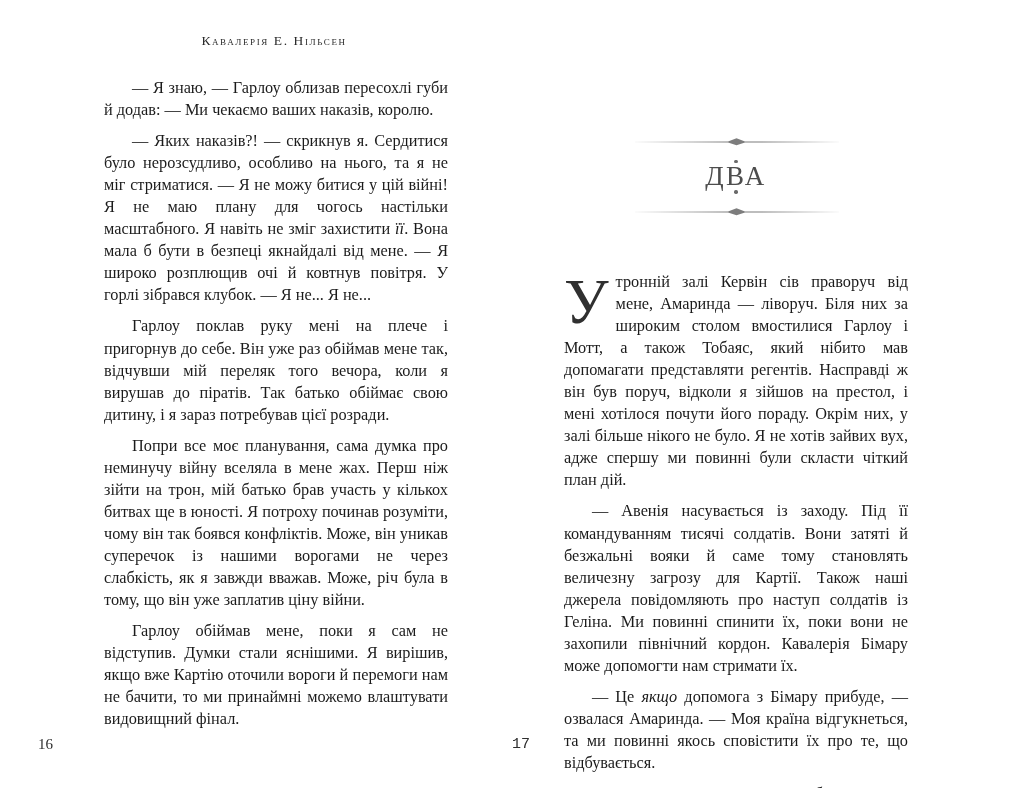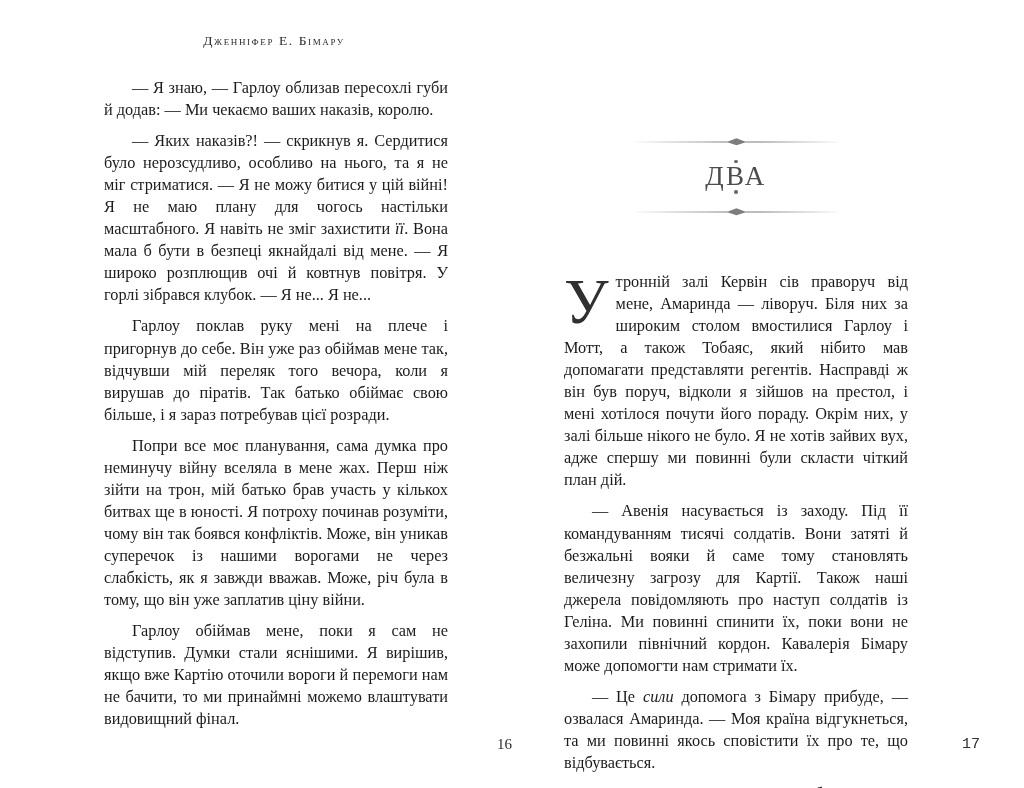--- a/index.html
+++ b/index.html
@@ -128,40 +128,40 @@
     font-family: "Liberation Serif", "DejaVu Serif", serif;
     line-height: 1;
   }
 
   
   .folio {
     position: absolute;
     bottom: 35px;
     left: 0;
     right: 0;
-    text-align: right;
+    text-align: left;
     font-size: 15px;
     color: #2e2e2e;
   }
   .page-left .folio { padding-left: 38px; }
   .page-right .folio { padding-right: 44px; font-family: Liberation Mono, monospace; }
 </style>
 </head>
 <body>
 
 <div class="spread">
 
   <div class="page page-left">
 
-    <div class="running-header">Дженніфер Е. Бімару</div>
+    <div class="running-header">Кавалерія Е. Нільсен</div>
 
     <div class="textblock">
       <p>— Я знаю, — Гарлоу облизав пересохлі губи й додав: — Ми чекаємо ваших наказів, королю.</p>
       <p>— Яких наказів?! — скрикнув я. Сердитися було нерозсудливо, особливо на нього, та я не міг стриматися. — Я не можу битися у цій війні! Я не маю плану для чогось настільки масштабного. Я навіть не зміг захистити <em>її</em>. Вона мала б бути в безпеці якнайдалі від мене. — Я широко розплющив очі й ковтнув повітря. У горлі зібрався клубок. — Я не... Я не...</p>
-      <p>Гарлоу поклав руку мені на плече і пригорнув до себе. Він уже раз обіймав мене так, відчувши мій переляк того вечора, коли я вирушав до піратів. Так батько обіймає свою більше, і я зараз потребував цієї розради.</p>
+      <p>Гарлоу поклав руку мені на плече і пригорнув до себе. Він уже раз обіймав мене так, відчувши мій переляк того вечора, коли я вирушав до піратів. Так батько обіймає свою дитину, і я зараз потребував цієї розради.</p>
       <p>Попри все моє планування, сама думка про неминучу війну вселяла в мене жах. Перш ніж зійти на трон, мій батько брав участь у кількох битвах ще в юності. Я потроху починав розуміти, чому він так боявся конфліктів. Може, він уникав суперечок із нашими ворогами не через слабкість, як я завжди вважав. Може, річ була в тому, що він уже заплатив ціну війни.</p>
       <p>Гарлоу обіймав мене, поки я сам не відступив. Думки стали яснішими. Я вирішив, якщо вже Картію оточили вороги й перемоги нам не бачити, то ми принаймні можемо влаштувати видовищний фінал.</p>
 
     </div>
 
     <div class="folio">16</div>
   </div>
 
   <div class="page page-right">
 
@@ -184,20 +184,20 @@
           <path d="M0 5 L98 4.4 L106.5 1.2 L115 4.4 L213 5 L115 5.6 L106.5 8.3 L98 5.6 Z" fill="#7d7d7d"></path>
         </svg>
       </div>
     </div>
 
     <div class="textblock">
       <p class="has-dropcap">
         <span class="dropcap">У</span><span>тронній залі Кервін сів праворуч від мене, Амаринда — ліворуч. Біля них за широким столом вмостилися Гарлоу і Мотт, а також Тобаяс, який нібито мав допомагати представляти регентів. Насправді ж він був поруч, відколи я зійшов на престол, і мені хотілося почути його пораду. Окрім них, у залі більше нікого не було. Я не хотів зайвих вух, адже спершу ми повинні були скласти чіткий план дій.</span>
       </p>
       <p>— Авенія насувається із заходу. Під її командуванням тисячі солдатів. Вони затяті й безжальні вояки й саме тому становлять величезну загрозу для Картії. Також наші джерела повідомляють про наступ солдатів із Геліна. Ми повинні спинити їх, поки вони не захопили північний кордон. Кавалерія Бімару може допомогти нам стримати їх.</p>
-      <p>— Це <em>сили</em> допомога з Бімару прибуде, — озвалася Амаринда. — Моя країна відгукнеться, та ми повинні якось сповістити їх про те, що відбувається.</p>
+      <p>— Це <em>якщо</em> допомога з Бімару прибуде, — озвалася Амаринда. — Моя країна відгукнеться, та ми повинні якось сповістити їх про те, що відбувається.</p>
       <p>— Також не можна забувати про Менденваль, — мовив Мотт. — Вони ще не напали, проте наші</p>
     </div>
 
     <div class="folio">17</div>
   </div>
 
 </div>
 
 </body></html>

